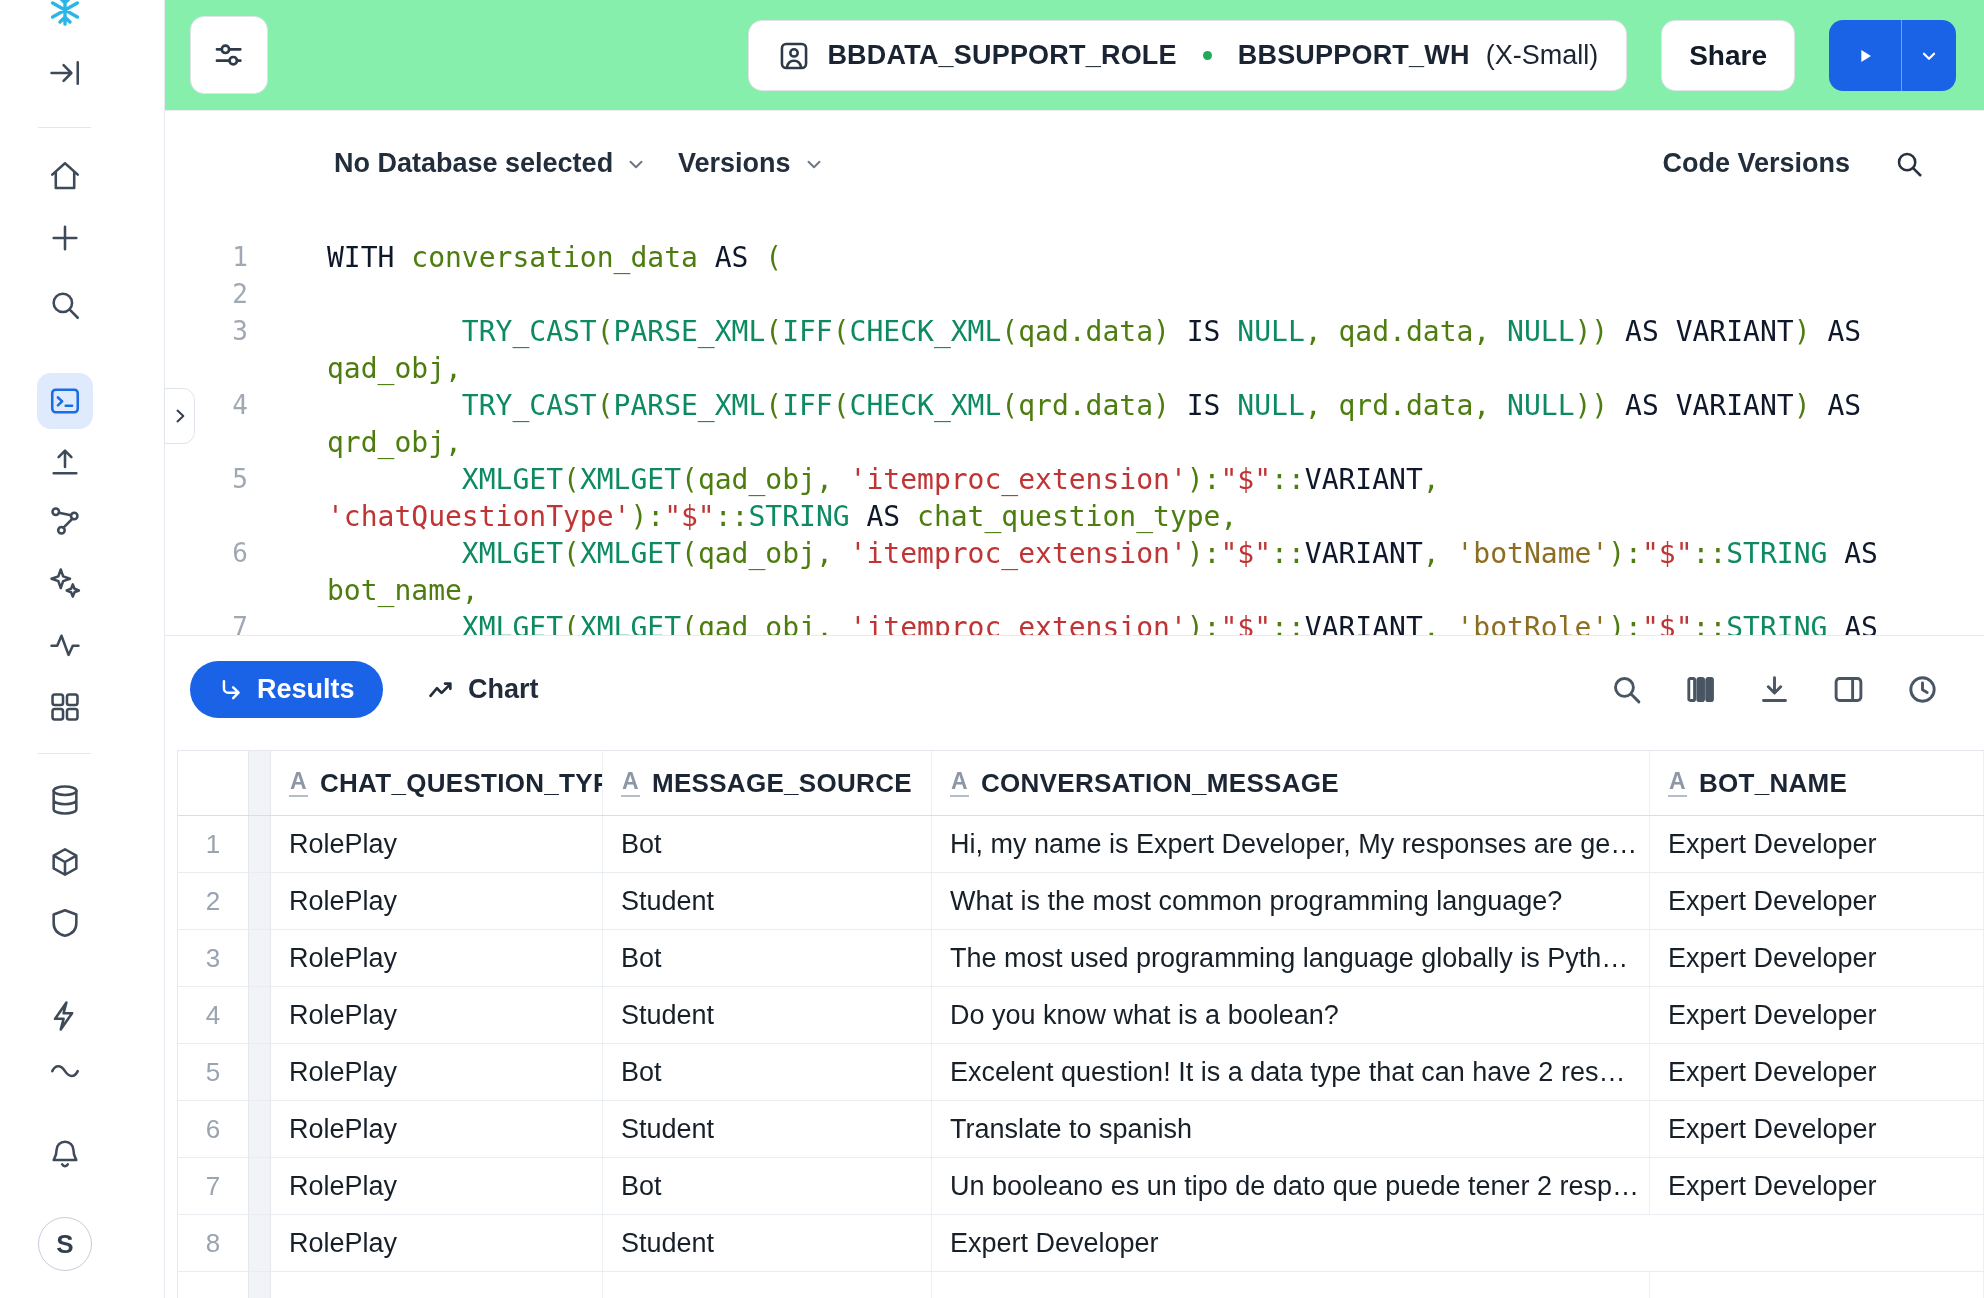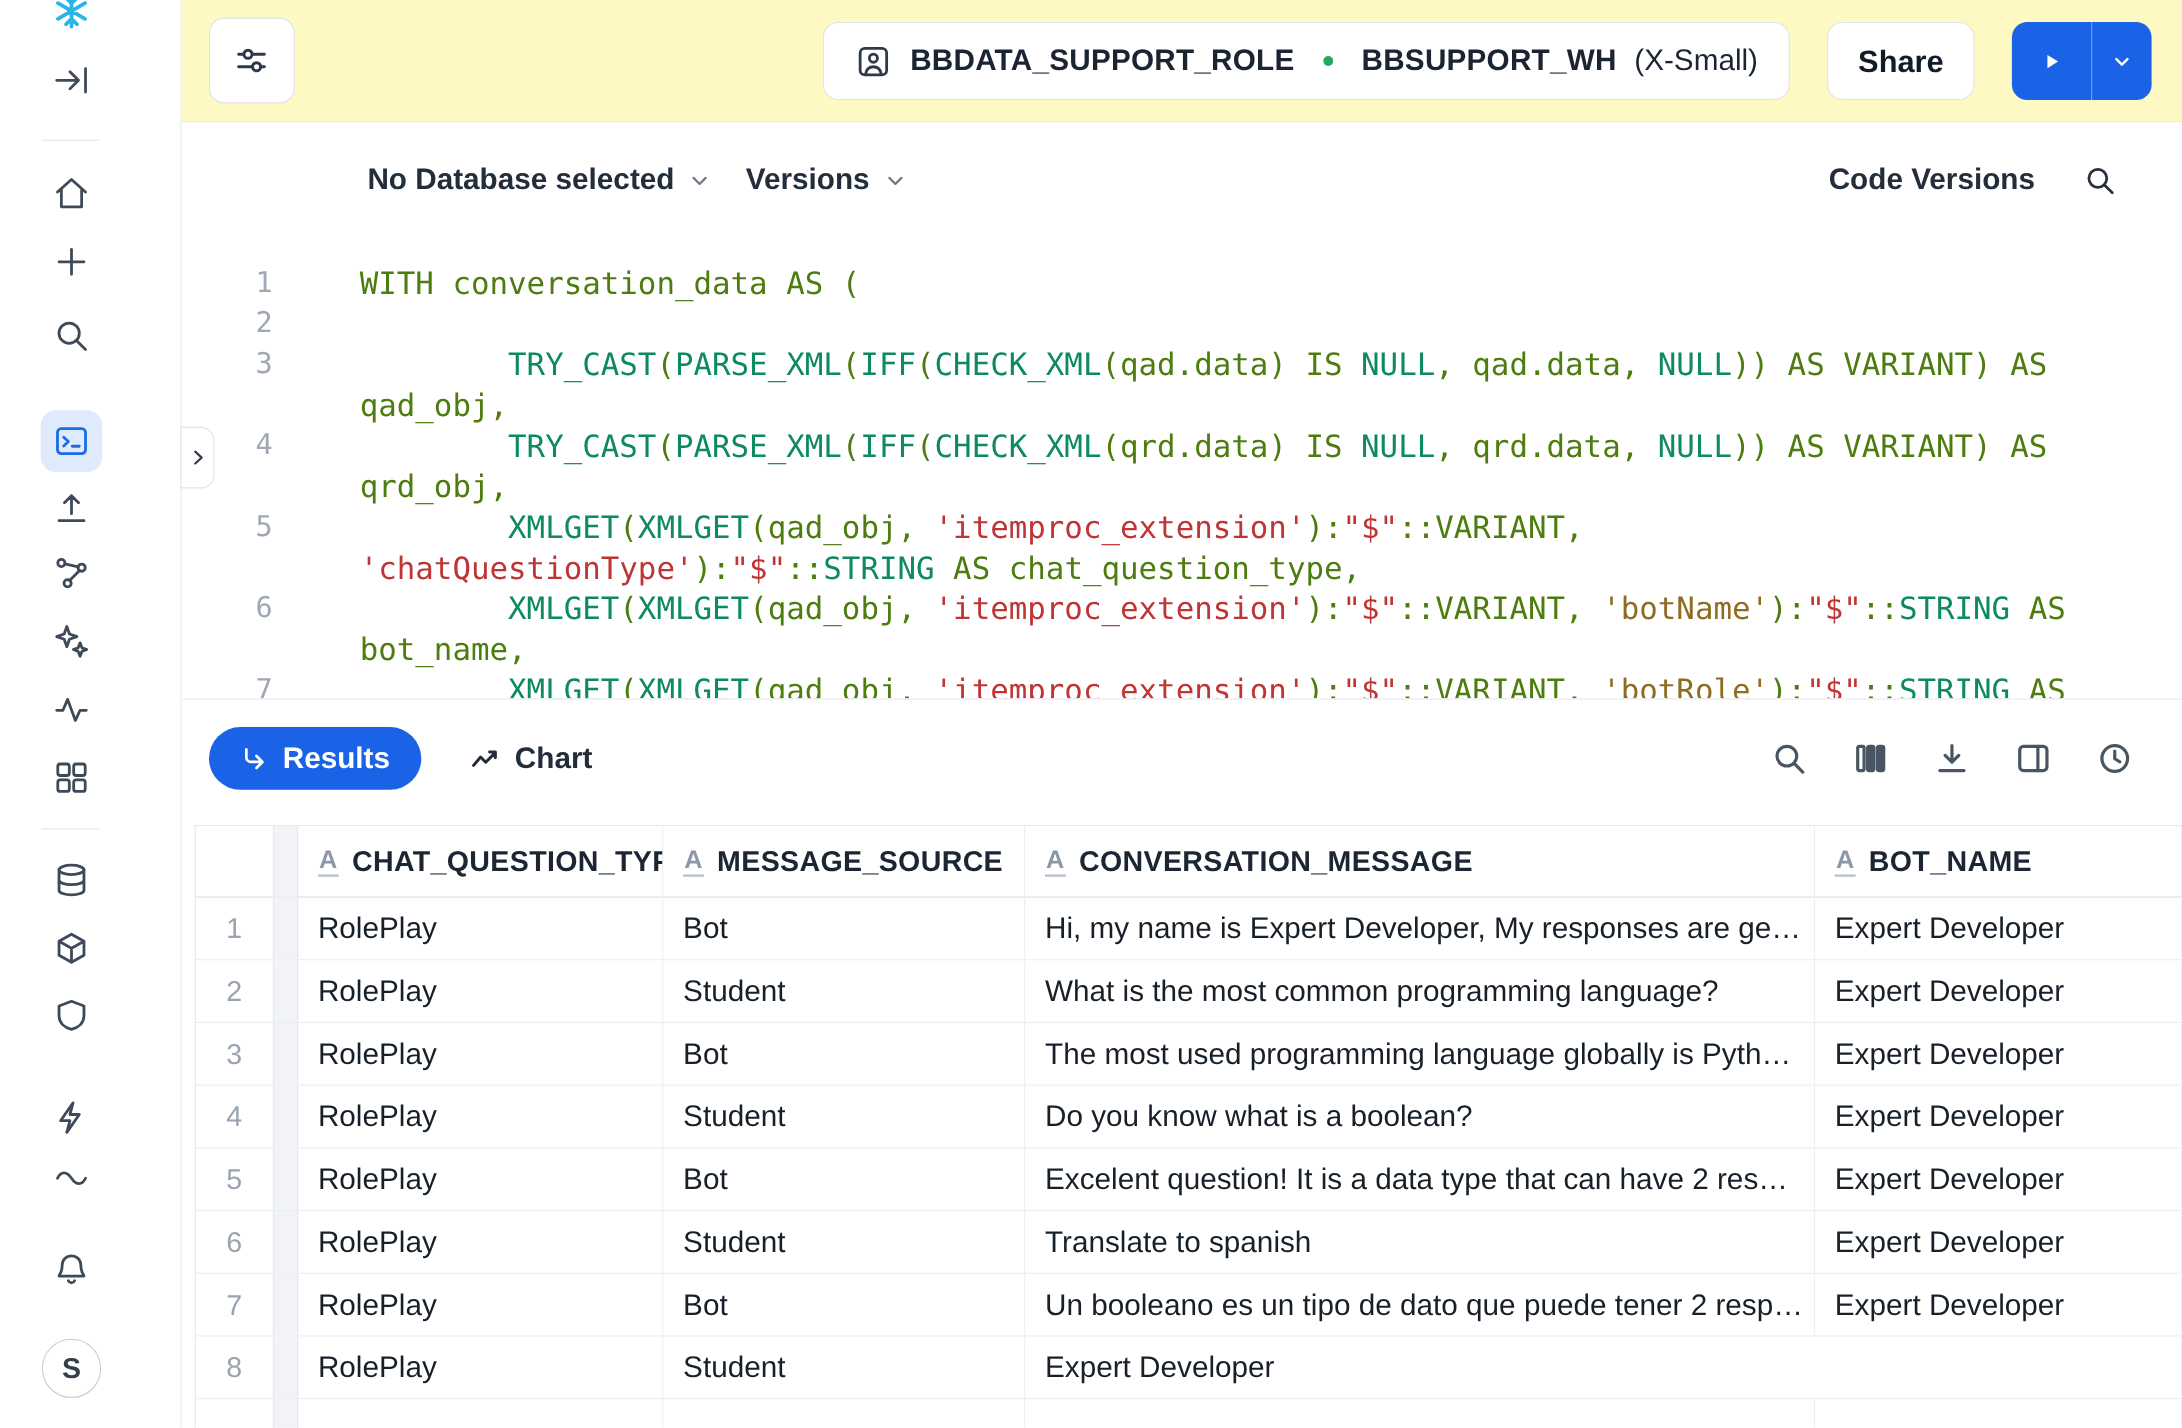--- a/index.html
+++ b/index.html
@@ -15,21 +15,21 @@
     stroke-width:1.8; stroke-linecap:round; stroke-linejoin:round; }
   .sb-ic.active { background:#dfeafc; }
   .sb-ic.active svg { stroke:#1a6ce7; }
   .sb-div { position:absolute; left:38px; width:53px; height:1px; background:#e3e7ee; }
   #avatar { position:absolute; left:38px; top:1217px; width:54px; height:54px;
     border:1.5px solid #c6cdd8; border-radius:50%; display:flex; align-items:center;
     justify-content:center; font-size:26px; font-weight:bold; color:#333f4f; background:#fff; }
 
   
   #toolbar1 { position:absolute; left:165px; top:0; right:0; height:111px;
-    border-bottom:1px solid #e9ecf1; background:#fef9c3; }
+    border-bottom:1px solid #e9ecf1; background:#86efac; }
   #filter-btn { position:absolute; left:25px; top:16px; width:78px; height:78px;
     border:1px solid #dfe3ea; border-radius:14px; background:#fff;
     display:flex; align-items:center; justify-content:center; }
   #filter-btn svg { width:34px; height:34px; stroke:#2e3a49; fill:none; stroke-width:1.9; stroke-linecap:round; }
   #tb1-right { position:absolute; right:28px; top:20px; height:71px; display:flex; gap:34px; align-items:center; }
   #context-pill { height:71px; border:1px solid #dfe3ea; border-radius:14px;
     display:flex; align-items:center; padding:0 28px; gap:16px; background:#fff; }
   #context-pill svg { width:34px; height:34px; stroke:#2e3a49; fill:none; stroke-width:1.8; stroke-linecap:round; stroke-linejoin:round; }
   .ctx-bold { font-size:27px; font-weight:bold; letter-spacing:.2px; color:#1a2433; white-space:nowrap; }
   .ctx-normal { font-size:27px; color:#1a2433; white-space:nowrap; }
@@ -54,21 +54,21 @@
   #t2-right svg { width:30px; height:30px; stroke:#27313f; fill:none; stroke-width:2; stroke-linecap:round; }
 
   
   #editor { position:absolute; left:165px; top:215px; right:0; height:420px;
     overflow:hidden; background:#fff; padding-top:24px; }
   .code-row { display:flex; }
   .ln { width:83px; text-align:right; font-family:"DejaVu Sans Mono", monospace;
     font-size:26px; line-height:37px; color:#a0a8b4; flex:none; }
   .code-text { padding-left:79px; font-family:"DejaVu Sans Mono", monospace;
     font-size:28px; line-height:37px; white-space:pre; color:#172029; }
-  .tok-b { color:#4d7c0f;text-align:center; } .tok-g { color:#0e8a63; } .tok-r { color:#bf3434; }
+  .tok-b { color:#0f172a;text-align:center; } .tok-g { color:#0e8a63; } .tok-r { color:#bf3434; }
   .tok-o { color:#8c6d22; } .tok-p { color:#4d7c0f; }
   #expand-tab { position:absolute; left:164px; top:388px; width:31px; height:56px;
     background:#fff; border:1px solid #dfe3ea; border-radius:0 12px 12px 0; z-index:6;
     display:flex; align-items:center; justify-content:center; }
   #expand-tab svg { width:20px; height:20px; stroke:#333f4e; fill:none; stroke-width:2.4; stroke-linecap:round; stroke-linejoin:round; }
 
   
   #results-bar { position:absolute; left:165px; top:635px; right:0; height:115px;
     border-top:1px solid #e7eaf0; background:#fff; }
   #results-pill { position:absolute; left:25px; top:25px; height:57px; border-radius:29px;

